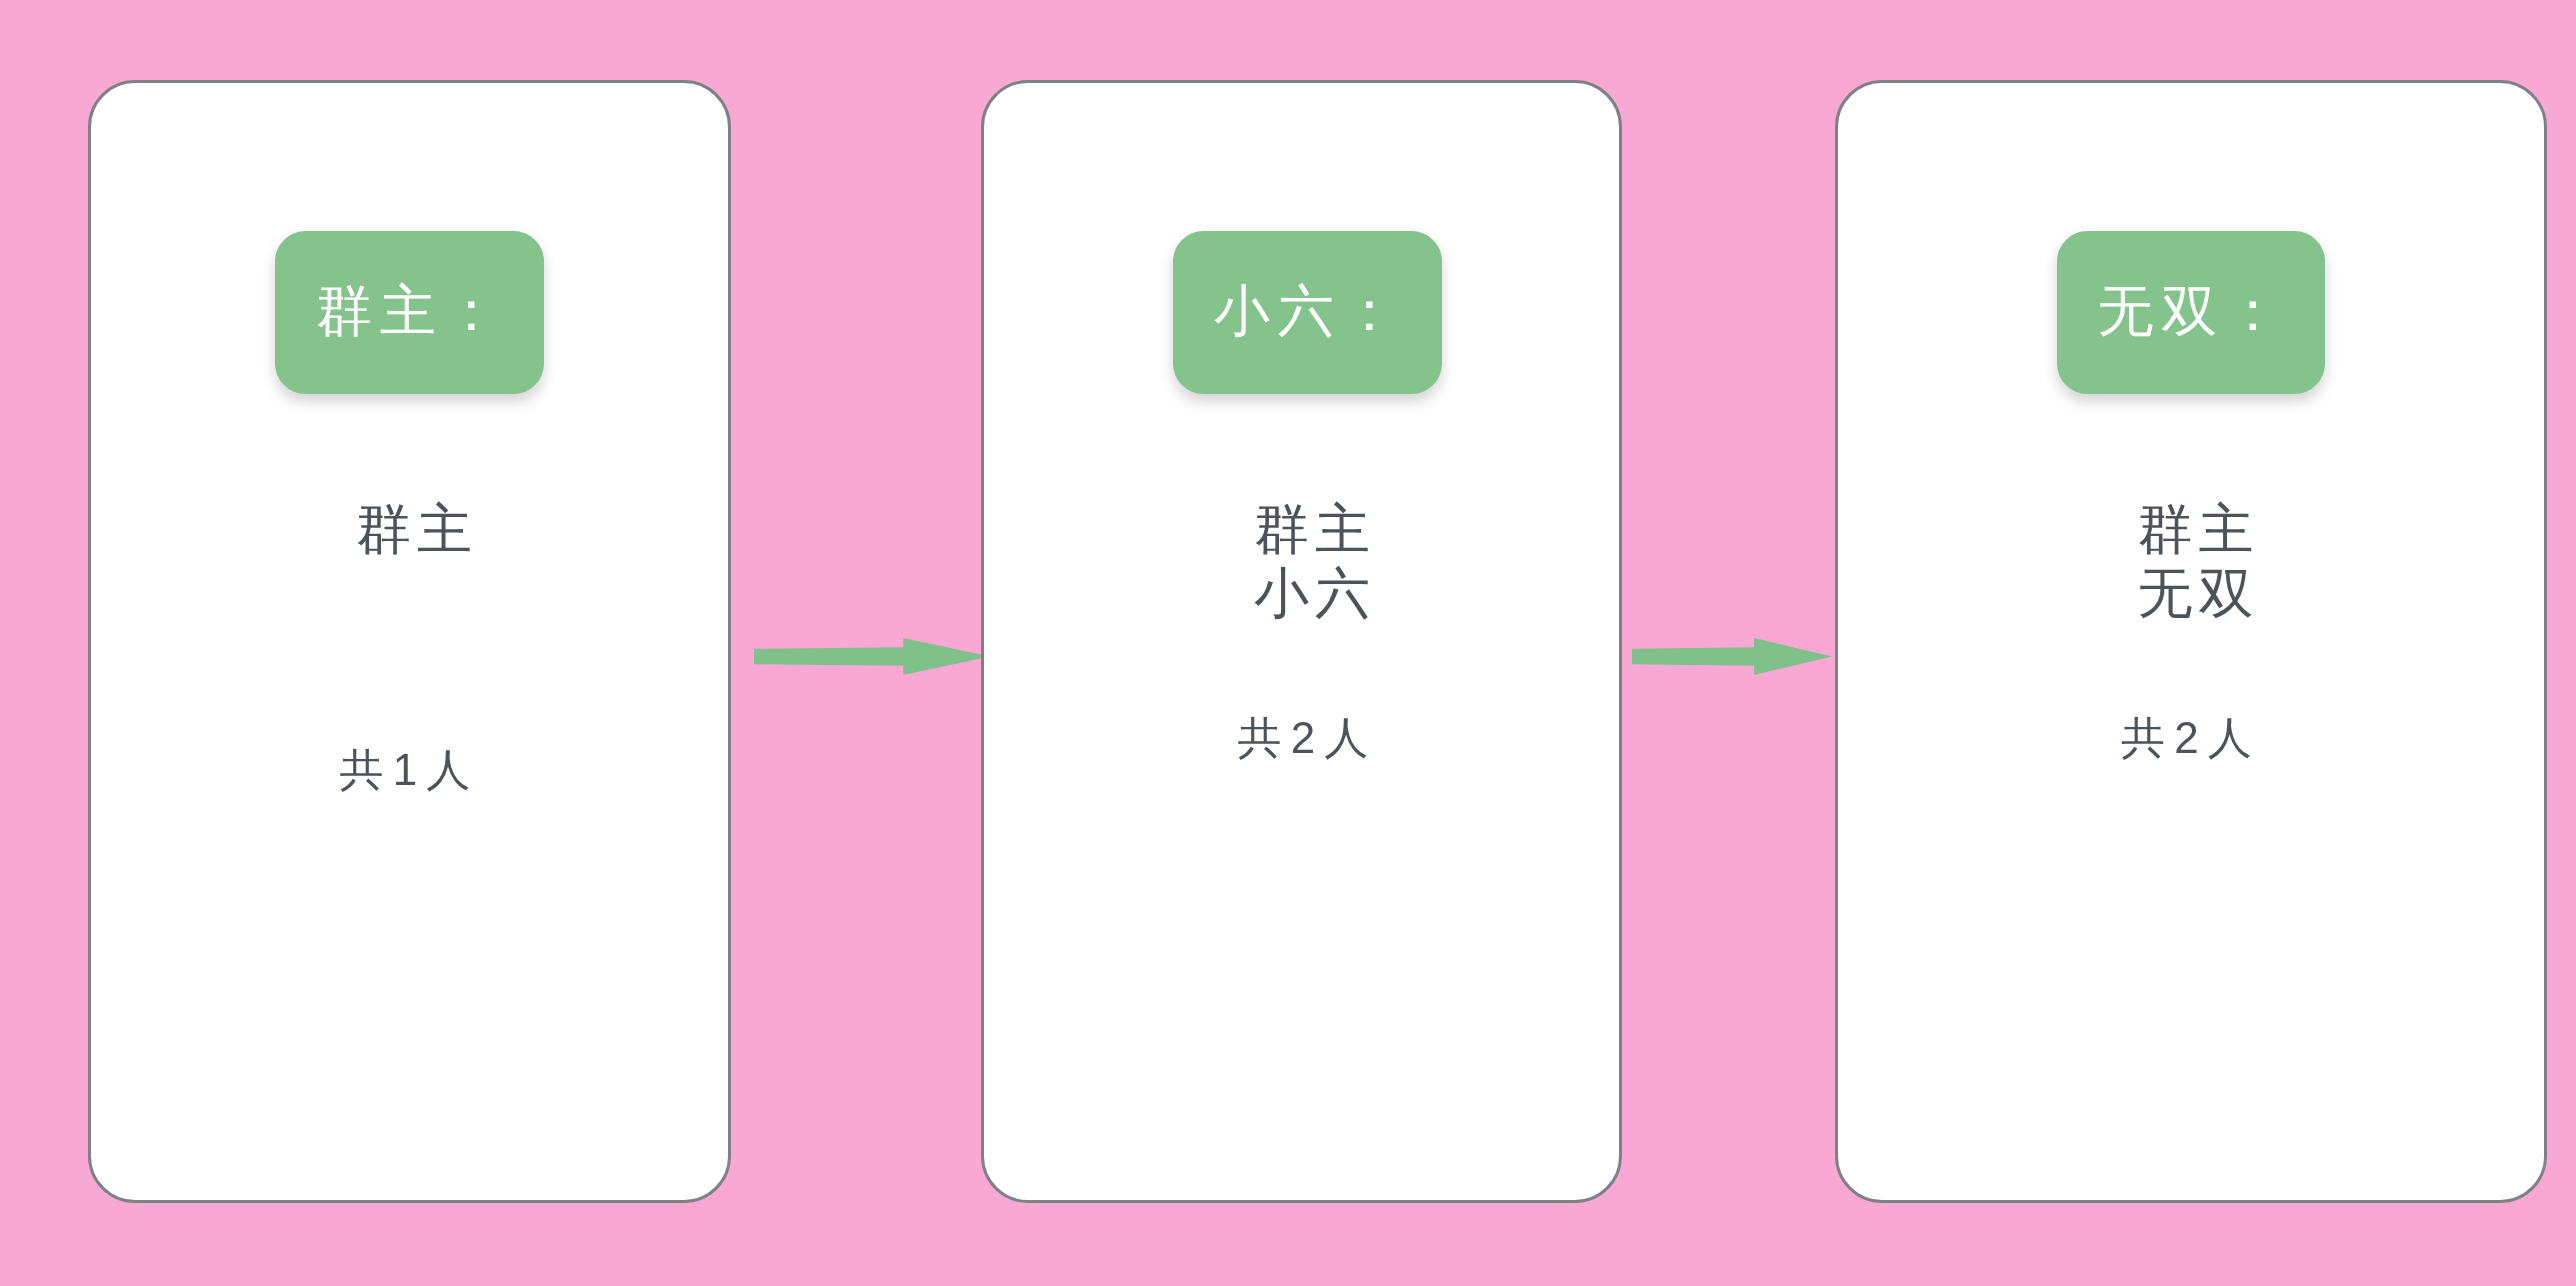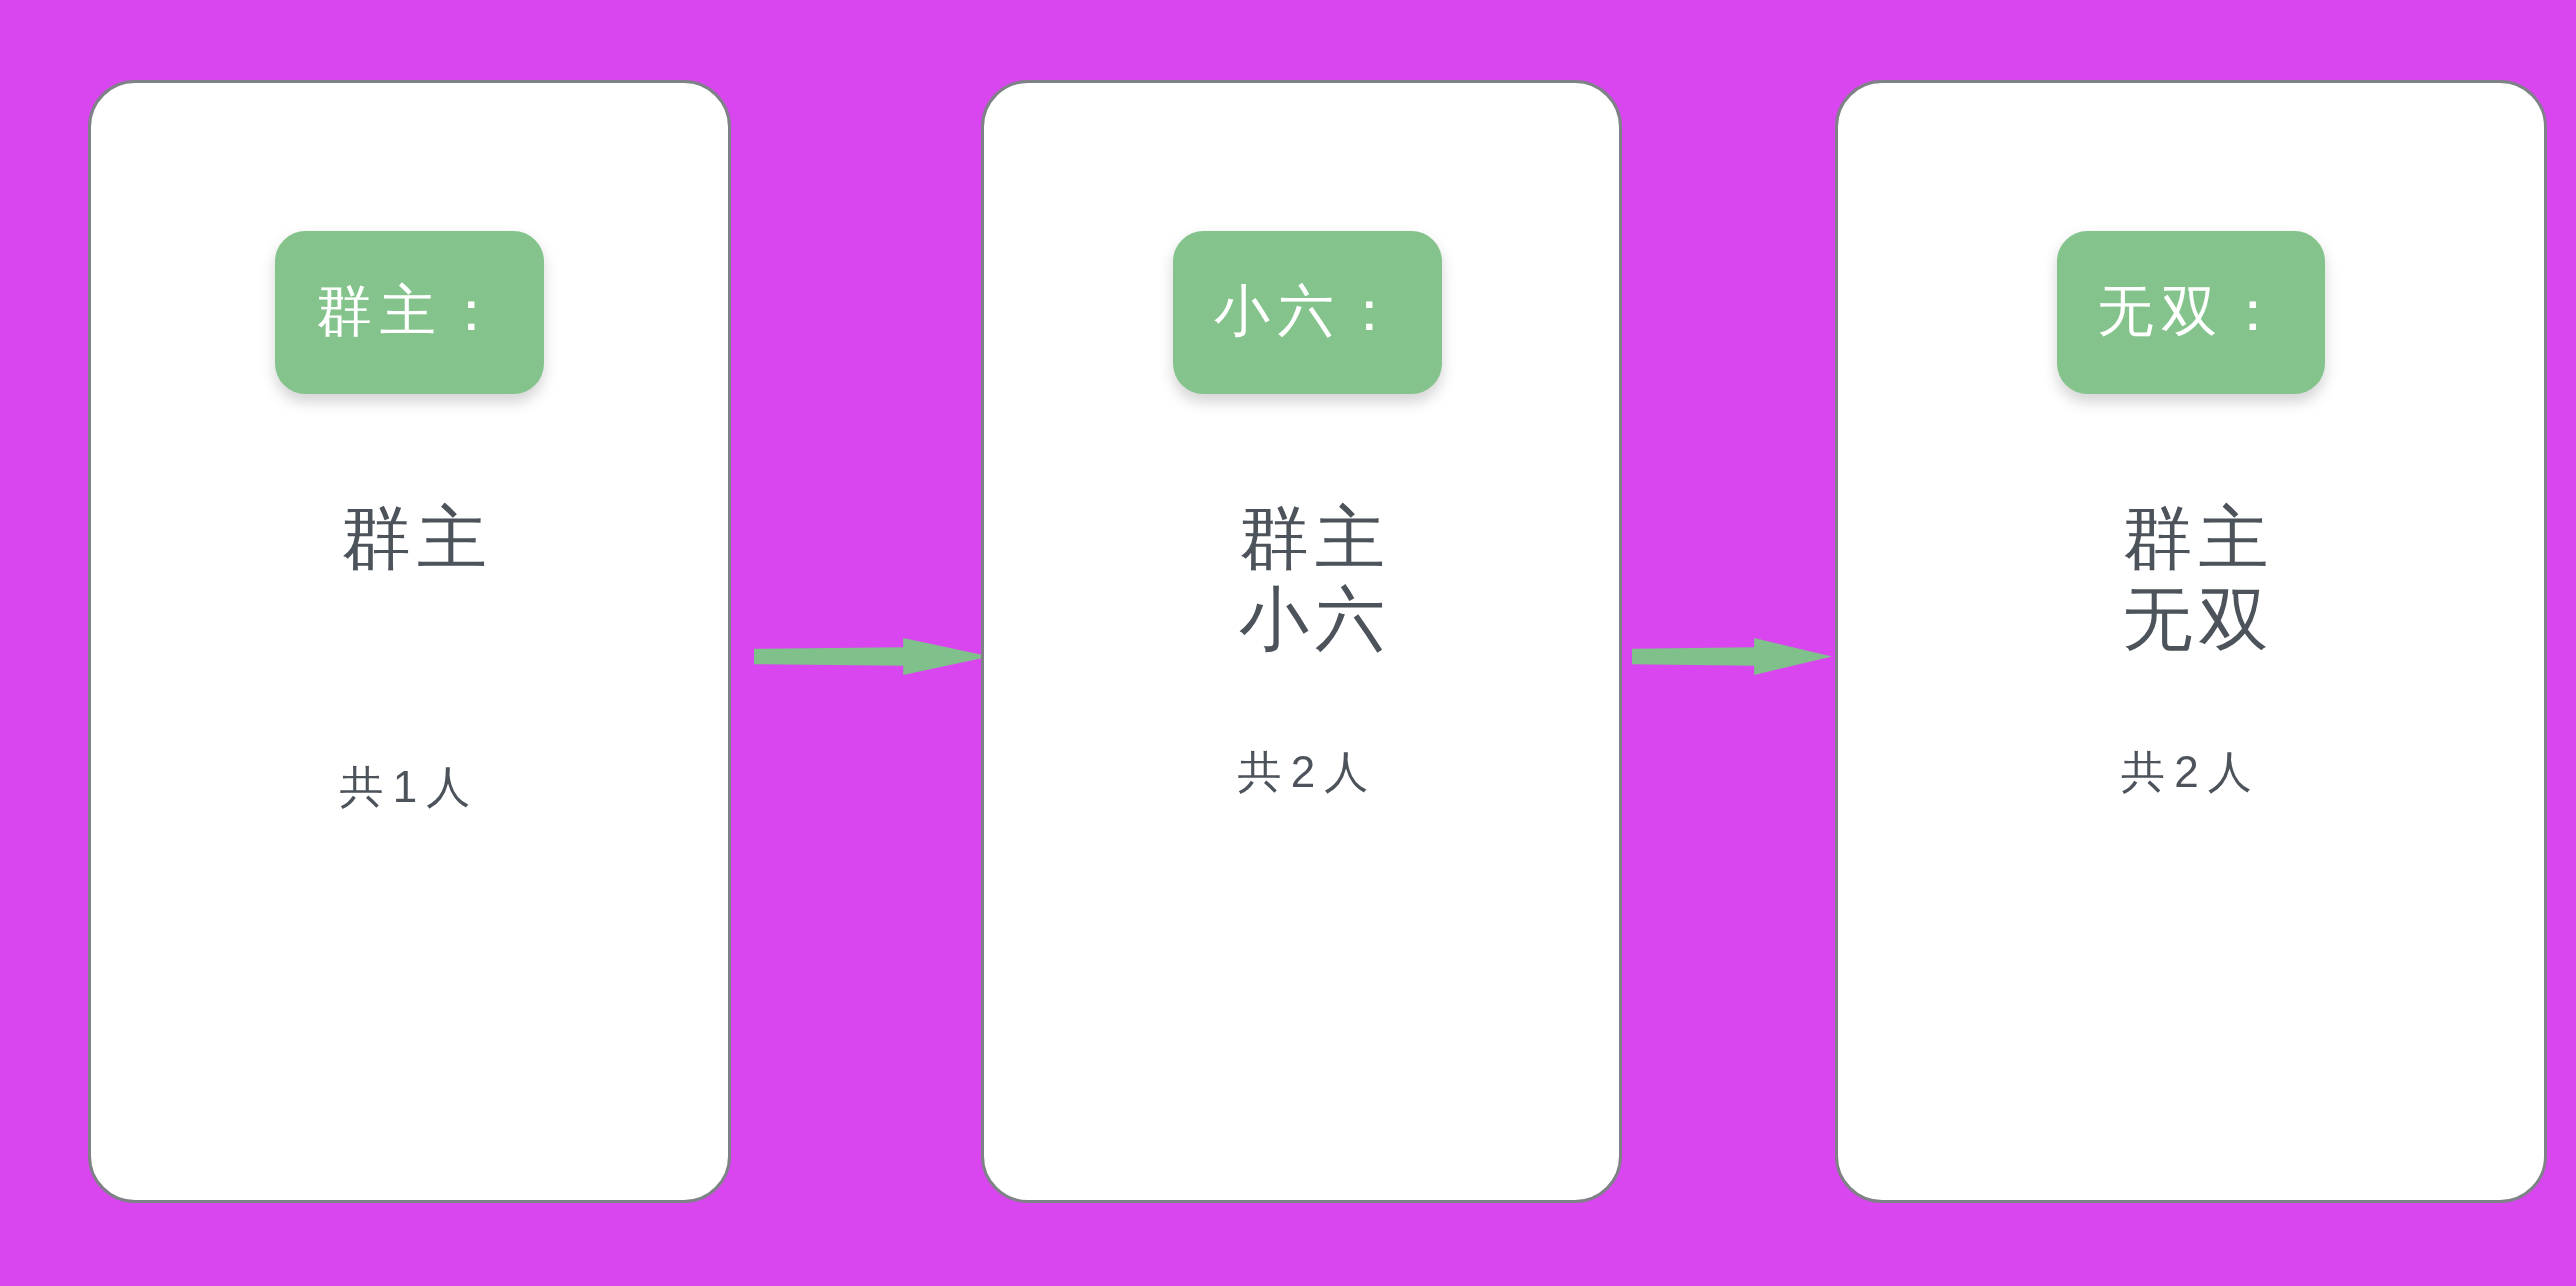--- a/index.html
+++ b/index.html
@@ -12,21 +12,21 @@
     width: 2576px;
     height: 1287px;
     font-family: "Liberation Sans", "DejaVu Sans", sans-serif;
     overflow: hidden;
   }
 
   .stage {
     position: relative;
     width: 2576px;
     height: 1287px;
-    background: #d946ef;
+    background: #f9a8d4;
   }
 
   
   .card {
     position: absolute;
     top: 80px;
     height: 1123px;
     box-sizing: border-box;
     background: #ffffff;
     border: 3.8px solid #7e8287;
@@ -54,21 +54,21 @@
     font-weight: 400;
   }
 
   
   .members {
     margin-top: 104px;
     display: flex;
     flex-direction: column;
     align-items: center;
     color: #4d535b;
-    font-size: 70px;
+    font-size: 55px;
     line-height: 1.16;
     letter-spacing: 6.1px;
     white-space: nowrap;
     margin-left: 15px;
   }
   .member-line { display: block; }
 
   
   .total {
     margin-top: 90px;

